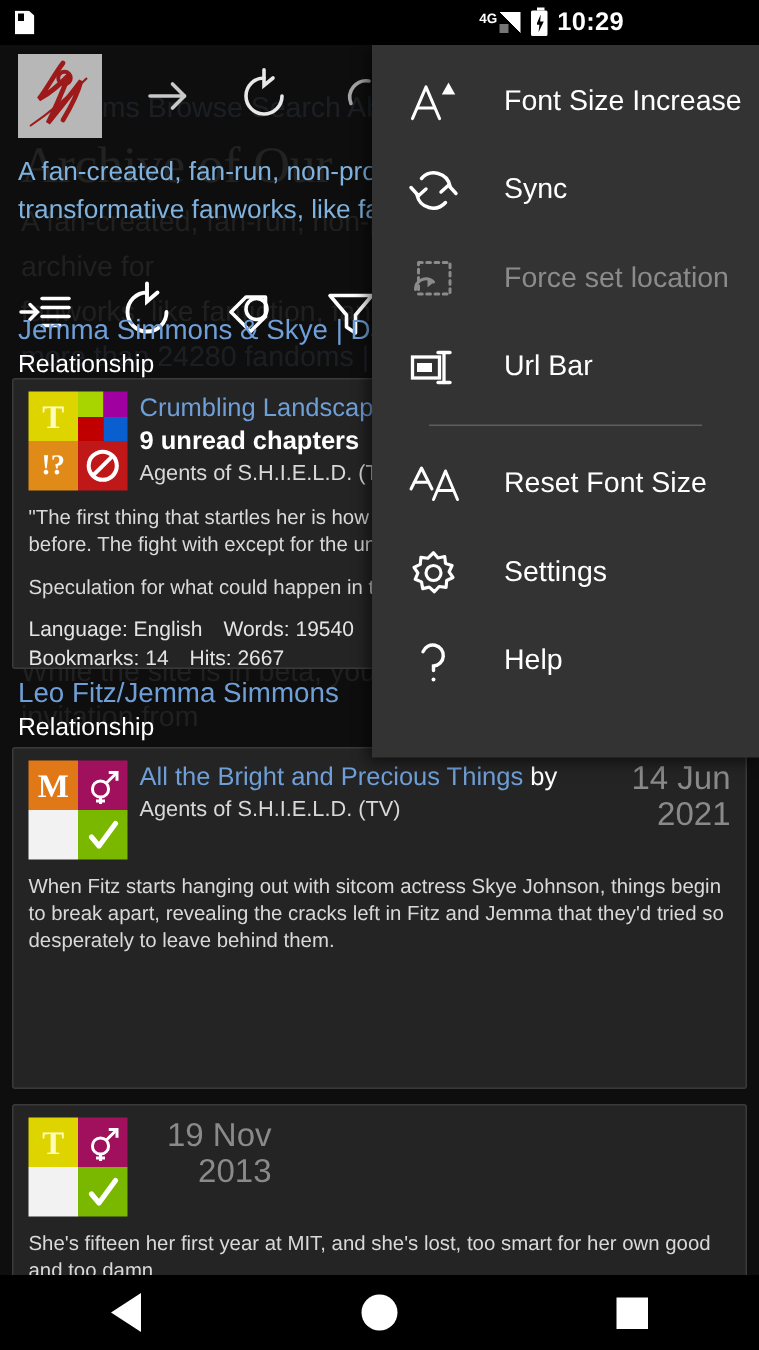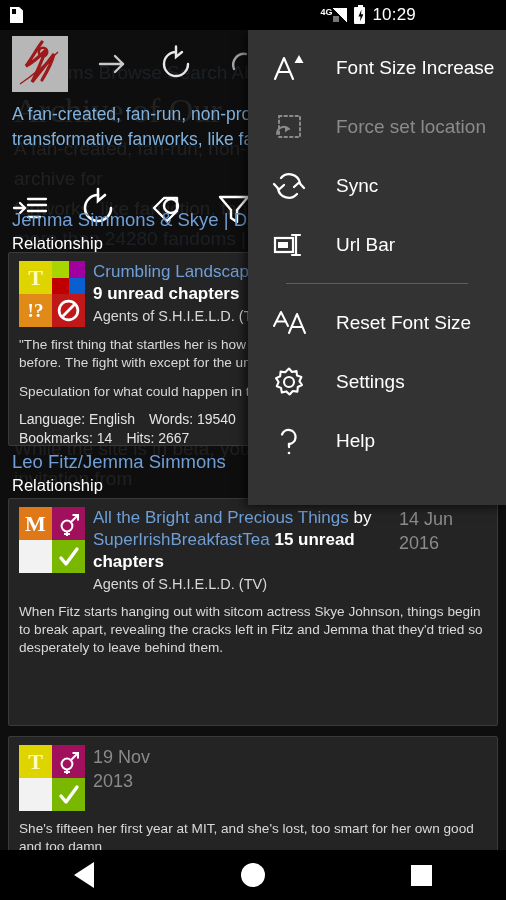--- a/index.html
+++ b/index.html
@@ -12,21 +12,21 @@
   .device { position: relative; width: 506px; height: 900px; background: #000; overflow: hidden; }
 
   
   .statusbar {
     position: absolute; top: 0; left: 0; width: 426px; height: 30px;
     background: #000; display: flex; align-items: center;
     padding: 0 10px;
   }
   .sb-left { display: flex; align-items: center; gap: 6px; }
   .sb-right { margin-left: auto; display: flex; align-items: center; gap: 7px; }
-  .sb-clock { color: #fff; font-size: 17px; font-weight: normal; letter-spacing: .2px; }
+  .sb-clock { color: #fff; font-size: 17px; font-weight: bold; letter-spacing: .2px; }
   .sd-icon { width: 13px; height: 16px; background: #fff;
              clip-path: polygon(0 0, 70% 0, 100% 22%, 100% 100%, 0 100%); position: relative; }
   .sd-icon::after { content: ""; position: absolute; top: 2px; left: 2px; width: 4px; height: 5px; background: #000; }
   .net { display: flex; align-items: flex-end; gap: 1px; }
   .net-label { color: #fff; font-size: 9px; font-weight: bold; line-height: 1; margin-bottom: 5px; }
   .net-bars { width: 14px; height: 14px; background: linear-gradient(to top right, transparent 49%, #fff 50%);
               position: relative; }
   .net-bars::after { content:""; position:absolute; left:0; bottom:0; width:6px; height:6px; background:#777; }
   .batt { width: 11px; height: 17px; border: 2px solid #fff; border-radius: 1px; position: relative; background:#fff;}
   .batt::before { content:""; position:absolute; top:-4px; left:2px; width:5px; height:2px; background:#fff;}
@@ -87,21 +87,21 @@
   .flagbox { width: 66px; flex: none; }
   .flagrow { display: flex; }
   .flag { width: 33px; height: 33px; display: flex; align-items: center; justify-content: center;
           font-size: 22px; font-weight: bold; color: #fff; font-family: "Liberation Serif", serif; }
   .quad { width: 33px; height: 33px; display: grid; grid-template-columns: 1fr 1fr; grid-template-rows: 1fr 1fr; }
   .card-title { flex: 1; min-width: 0; }
   .tt { color: #6f9fd8; font-size: 17px; line-height: 22px; }
   .tt .byw { color: #fff; }
   .tt .unread { color: #fff; font-weight: bold; }
   .fandom { color: #d8d8d8; font-size: 14.5px; line-height: 19px; margin-top: 2px; }
-  .card-date { color: #8a8a8a; font-size: 18px; line-height: 24px; flex: none; width: 88px; }
+  .card-date { color: #8a8a8a; font-size: 22px; line-height: 24px; text-align: right; flex: none; width: 88px; }
   .summary { color: #d9d9d9; font-size: 13.6px; line-height: 18px; margin-top: 9px; }
   .summary p { margin-bottom: 11px; }
   .summary p:last-child { margin-bottom: 0; }
   .stats { color: #e4e4e4; font-size: 14px; line-height: 19px; margin-top: 9px; }
   .stats span { margin-right: 14px; white-space: nowrap; }
 
   
   .menu {
     position: absolute; top: 30px; left: 248px; width: 258px; height: 475px;
     background: #333333; box-shadow: -3px 2px 10px rgba(0,0,0,.65); z-index: 50;
@@ -306,29 +306,25 @@
                   <polyline points="5,14 10,20 21,5"></polyline>
                 </svg>
             </div>
           </div>
         </div>
         <div class="card-title">
           <div class="tt">
             <span>All the Bright and Precious Things</span>
             <span class="byw">by</span>
           </div>
-          <div class="tt">
-            <span>SuperIrishBreakfastTea</span>
-            <span class="unread">15 unread chapters</span>
-          </div>
           <div class="fandom">Agents of S.H.I.E.L.D. (TV)</div>
         </div>
         <div class="card-date">
           <div>14 Jun</div>
-          <div>2016</div>
+          <div>2021</div>
         </div>
       </div>
       <div class="summary">
         <p>When Fitz starts hanging out with sitcom actress Skye Johnson, things begin to break apart, revealing the cracks left in Fitz and Jemma that they'd tried so desperately to leave behind them.</p>
 
       </div>
 
     </div>
 
     <div class="card" style="top:706px; height:140px">
@@ -373,41 +369,41 @@
       <span class="menu-ico">
         <svg viewBox="0 0 38 38" fill="none" stroke="#fff" stroke-width="2.1" stroke-linecap="round" stroke-linejoin="round">
           <path d="M5 30 L14 9 L23 30"></path>
             <line x1="8.5" y1="23" x2="19.5" y2="23"></line>
           <polygon points="29,6 33.5,14 24.5,14" fill="#fff" stroke="none"></polygon>
         </svg>
       </span>
       <span class="menu-label">Font Size Increase</span>
     </div>
 
-    <div class="menu-item disabled">
-      <span class="menu-ico">
-        <svg viewBox="0 0 38 38" fill="none" stroke="#8b8b8b" stroke-width="2" stroke-linecap="round" stroke-linejoin="round">
-          <rect x="9" y="8" width="21" height="21" stroke-dasharray="2.5 3"></rect>
-          <path d="M7 26 A7 7 0 0 1 19 21"></path>
-            <polyline points="15,18 19.5,21 15,24.5" fill="#8b8b8b" stroke="none"></polyline>
-        </svg>
-      </span>
-      <span class="menu-label">Force set location</span>
-    </div>
-
     <div class="menu-item">
       <span class="menu-ico">
         <svg viewBox="0 0 38 38" fill="none" stroke="#fff" stroke-width="2.3" stroke-linecap="round" stroke-linejoin="round">
           <path d="M8 22 A11 11 0 0 0 27 27"></path>
             <polyline points="4,17 9,22.5 14,18"></polyline>
           <path d="M30 16 A11 11 0 0 0 11 11"></path>
             <polyline points="34,21 29,15.5 24,20"></polyline>
         </svg>
       </span>
       <span class="menu-label">Sync</span>
+    </div>
+
+    <div class="menu-item disabled">
+      <span class="menu-ico">
+        <svg viewBox="0 0 38 38" fill="none" stroke="#8b8b8b" stroke-width="2" stroke-linecap="round" stroke-linejoin="round">
+          <rect x="9" y="8" width="21" height="21" stroke-dasharray="2.5 3"></rect>
+          <path d="M7 26 A7 7 0 0 1 19 21"></path>
+            <polyline points="15,18 19.5,21 15,24.5" fill="#8b8b8b" stroke="none"></polyline>
+        </svg>
+      </span>
+      <span class="menu-label">Force set location</span>
     </div>
 
     <div class="menu-item">
       <span class="menu-ico">
         <svg viewBox="0 0 38 38" fill="none" stroke="#fff" stroke-width="2.2" stroke-linecap="round">
           <rect x="5" y="12" width="18" height="14"></rect>
             <rect x="8" y="16" width="10" height="6" fill="#fff" stroke="none"></rect>
           <line x1="26" y1="9" x2="26" y2="29"></line>
             <line x1="22" y1="9" x2="30" y2="9"></line>
             <line x1="22" y1="29" x2="30" y2="29"></line>

